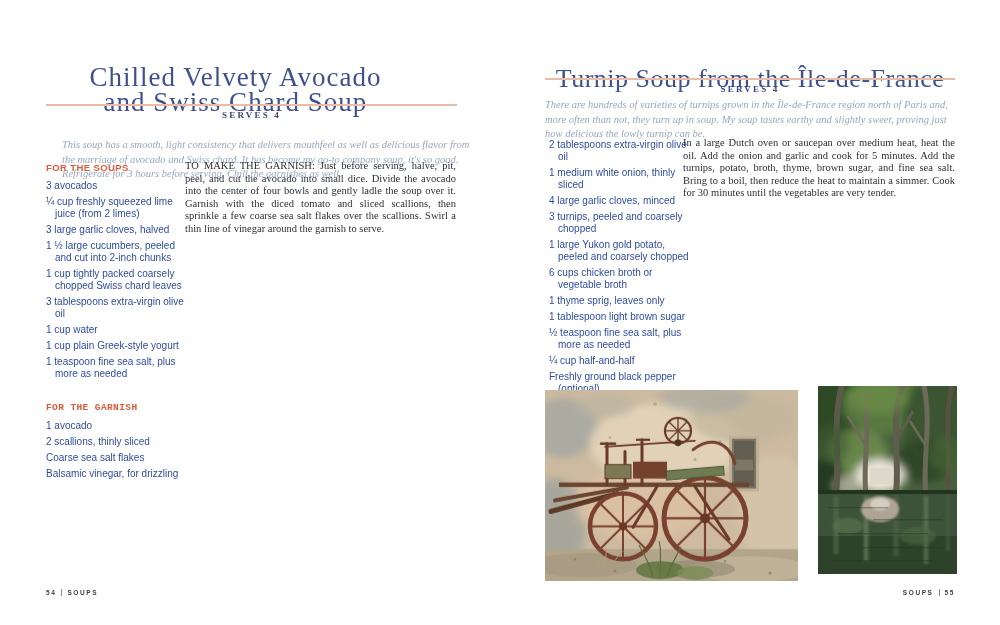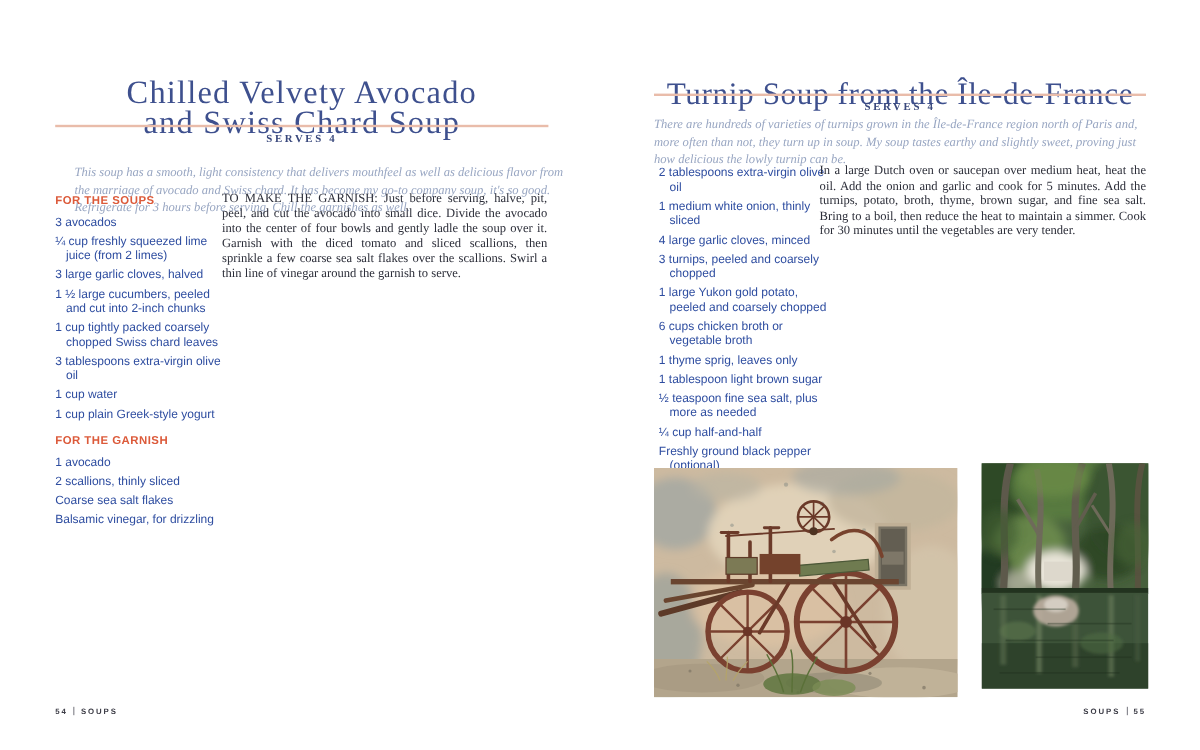--- a/index.html
+++ b/index.html
@@ -17,41 +17,41 @@
   .serves{font-family:"Liberation Serif",serif;font-weight:bold;font-size:9px;
        letter-spacing:2.2px;color:#39487c;text-align:center;}
 
   .intro{font-family:"Liberation Serif",serif;font-style:italic;font-size:10.5px;
        line-height:14.5px;color:#98a6c2;}
 
   
   .ing-col{width:138px;}
   .ing-header{color:#dc5a3a;font-weight:bold;font-size:9.5px;letter-spacing:.4px;
        margin:0 0 7px 0;}
-  .ing-header.second{margin-top:10px;}
+  .ing-header.second{margin-top:22px;font-family:Liberation Mono, monospace;}
   .ing-item{color:#2e4da0;font-size:10px;line-height:12px;margin:0 0 4px 0;
        padding-left:9px;text-indent:-9px;}
 
   
   .method p{font-family:"Liberation Serif",serif;font-size:10.5px;line-height:12.6px;
        color:#2c2e39;text-align:justify;margin:0 0 7px 0;}
 
   
   .folio{font-size:6.5px;letter-spacing:1.6px;color:#3c3c46;font-weight:bold;}
   .folio .bar{display:inline-block;width:1px;height:7px;background:#8a8a92;
        margin:0 5px;vertical-align:-1px;}
 
   .photo{display:block;}
 </style>
 </head>
 <body>
 
 <section>
 
-  <h1 class="abs recipe-title" style="left:46px;top:47px;width:411px;">
+  <h1 class="abs recipe-title" style="left:30px;top:47px;width:411px;">
     <span>Chilled Velvety Avocado</span><br>
     <span>and Swiss Chard Soup</span>
   </h1>
 
   <div class="abs rule" style="left:46px;top:104px;width:411px;"></div>
 
   <div class="abs serves" style="left:46px;top:110px;width:411px;">SERVES 4</div>
 
   <p class="abs intro" style="left:46px;top:122px;width:412px;margin:16px;">This soup has a smooth, light consistency that delivers mouthfeel as well as delicious flavor from the marriage of avocado and Swiss chard. It has become my go-to company soup, it's so good. Refrigerate for 3 hours before serving. Chill the garnishes as well.</p>
 
@@ -60,20 +60,21 @@
     <div>
 
     <p class="ing-item">3 avocados</p>
         <p class="ing-item">¼ cup freshly squeezed lime juice (from 2 limes)</p>
         <p class="ing-item">3 large garlic cloves, halved</p>
         <p class="ing-item">1 ½ large cucumbers, peeled and cut into 2-inch chunks</p>
         <p class="ing-item">1 cup tightly packed coarsely chopped Swiss chard leaves</p>
         <p class="ing-item">3 tablespoons extra-virgin olive oil</p>
         <p class="ing-item">1 cup water</p>
         <p class="ing-item">1 cup plain Greek-style yogurt</p>
+        <p class="ing-item">1 teaspoon fine sea salt, plus more as needed</p>
       </div>
     <div class="ing-header second">FOR THE GARNISH</div>
     <div>
 
     <p class="ing-item">1 avocado</p>
         <p class="ing-item">2 scallions, thinly sliced</p>
         <p class="ing-item">Coarse sea salt flakes</p>
         <p class="ing-item">Balsamic vinegar, for drizzling</p>
       </div>
   </div>

